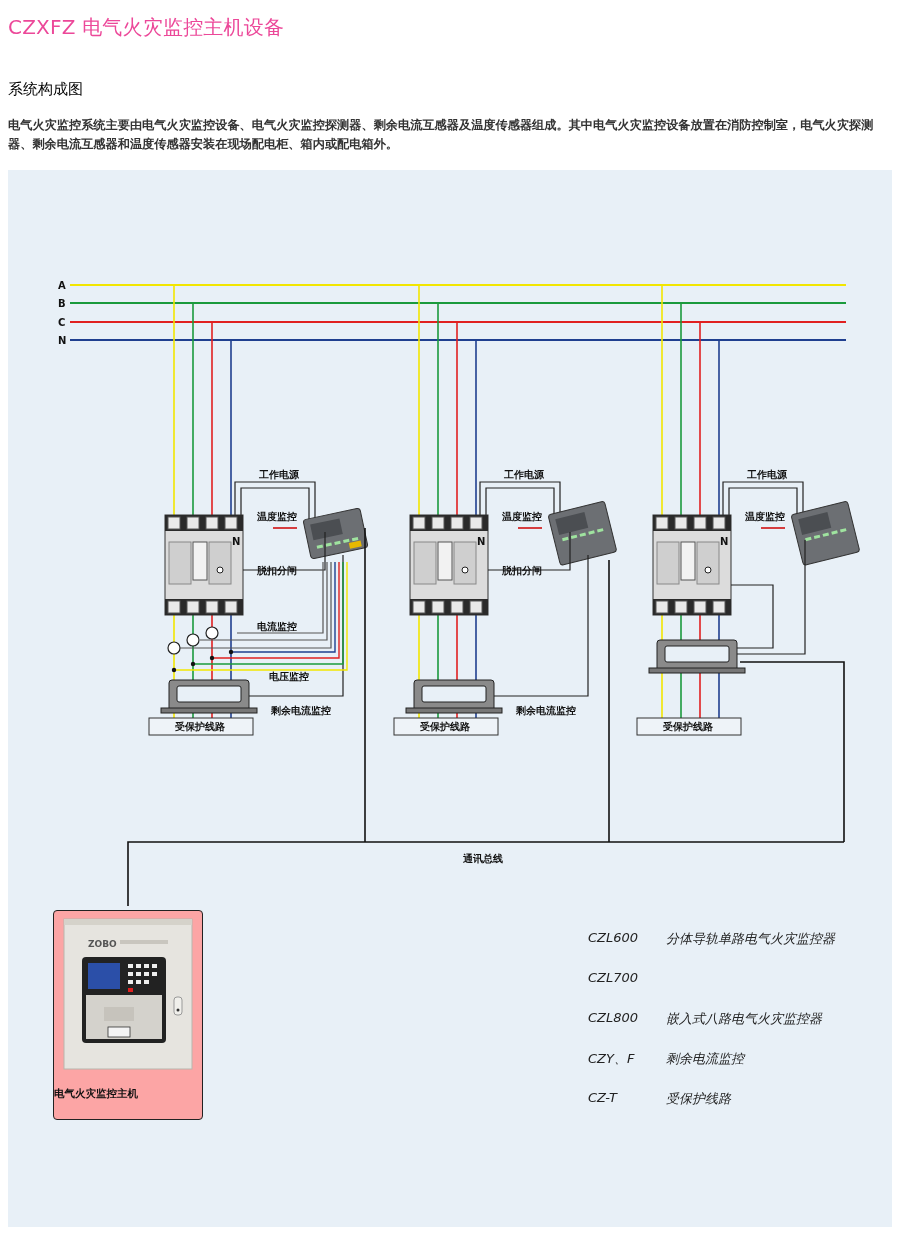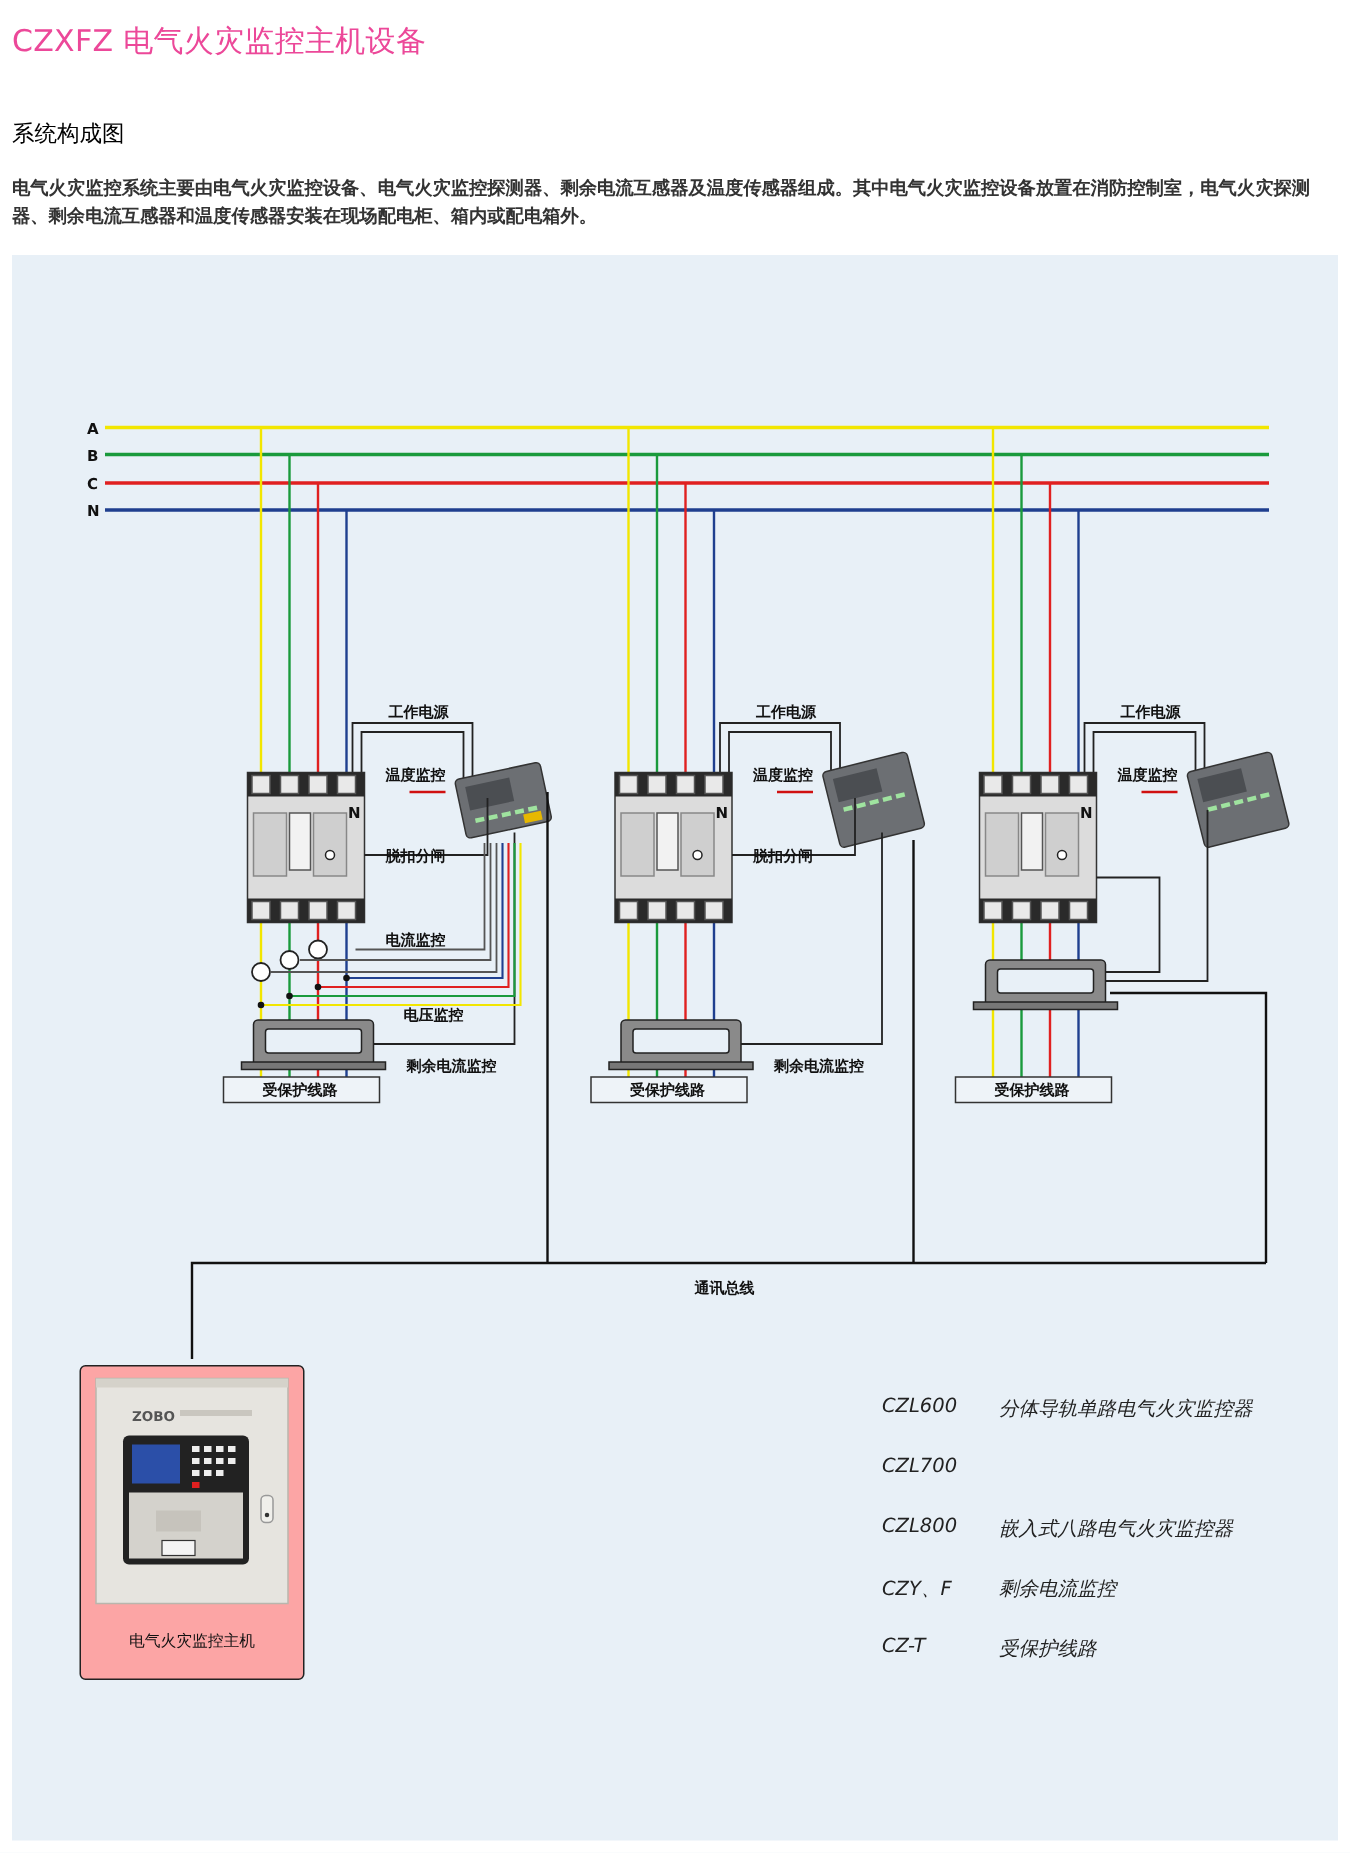--- a/index.html
+++ b/index.html
@@ -8,21 +8,21 @@
   .page-title { position: absolute; left: 8px; top: 14px; font-size: 20px; color: #ec4899; letter-spacing: 0.2px; }
   .section-title { position: absolute; left: 8px; top: 80px; font-size: 15px; color: #000000; }
   .intro { position: absolute; left: 8px; top: 116px; width: 888px; font-size: 12.2px; line-height: 19px; color: #333; font-weight: bold; }
   .diagram { position: absolute; left: 8px; top: 170px; width: 884px; height: 1057px; background: #e8f0f7; }
   .diagram svg { position: absolute; left: 0; top: 0; }
   .lbl { font-size: 10px; font-weight: bold; fill: #111; font-family: "DejaVu Sans", sans-serif; }
   .legend { position: absolute; left: 580px; top: 760px; font-size: 13px; color: #222; }
   .legend-row { height: 40px; display: flex; font-style: italic; }
   .legend-code { width: 78px; }
   .host-box { position: absolute; left: 45px; top: 740px; width: 148px; height: 208px; border: 1.5px solid #222; border-radius: 4px; background: #fca5a5; }
-  .host-label { position: absolute; left: 0; width: 100%; top: 176px; text-align: center; font-size: 10.5px; font-weight: normal; color: #111; }
+  .host-label { position: absolute; left: 0; width: 100%; top: 176px; font-size: 10.5px; font-weight: bold; color: #111; }
 </style>
 </head>
 <body>
 
 <div class="page-title">CZXFZ 电气火灾监控主机设备</div>
 <div class="section-title">系统构成图</div>
 <div class="intro">电气火灾监控系统主要由电气火灾监控设备、电气火灾监控探测器、剩余电流互感器及温度传感器组成。其中电气火灾监控设备放置在消防控制室，电气火灾探测器、剩余电流互感器和温度传感器安装在现场配电柜、箱内或配电箱外。</div>
 
 <div class="diagram">
   <svg id="dsvg" width="884" height="1057">

